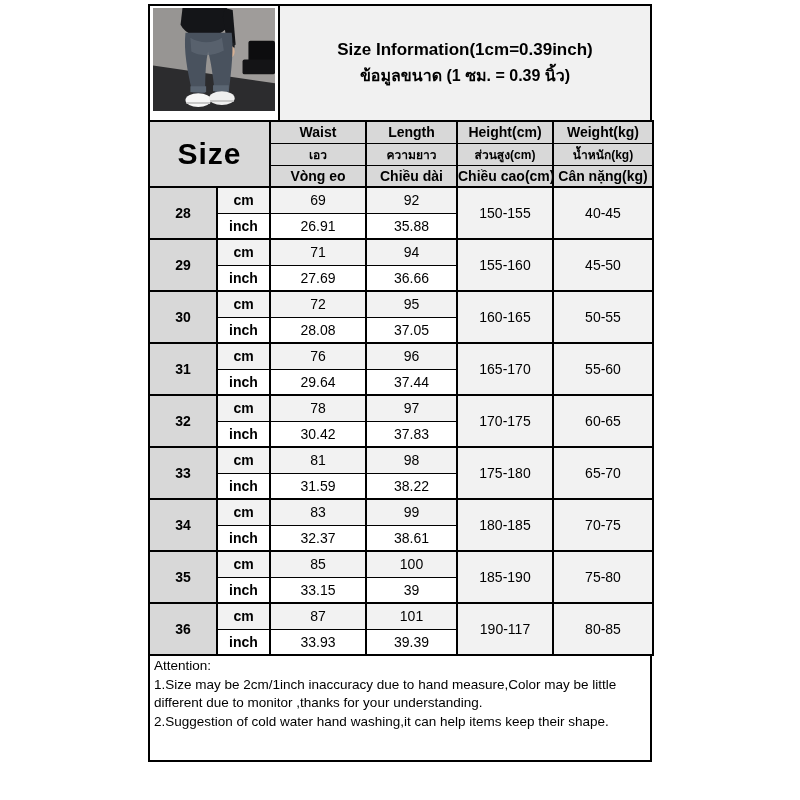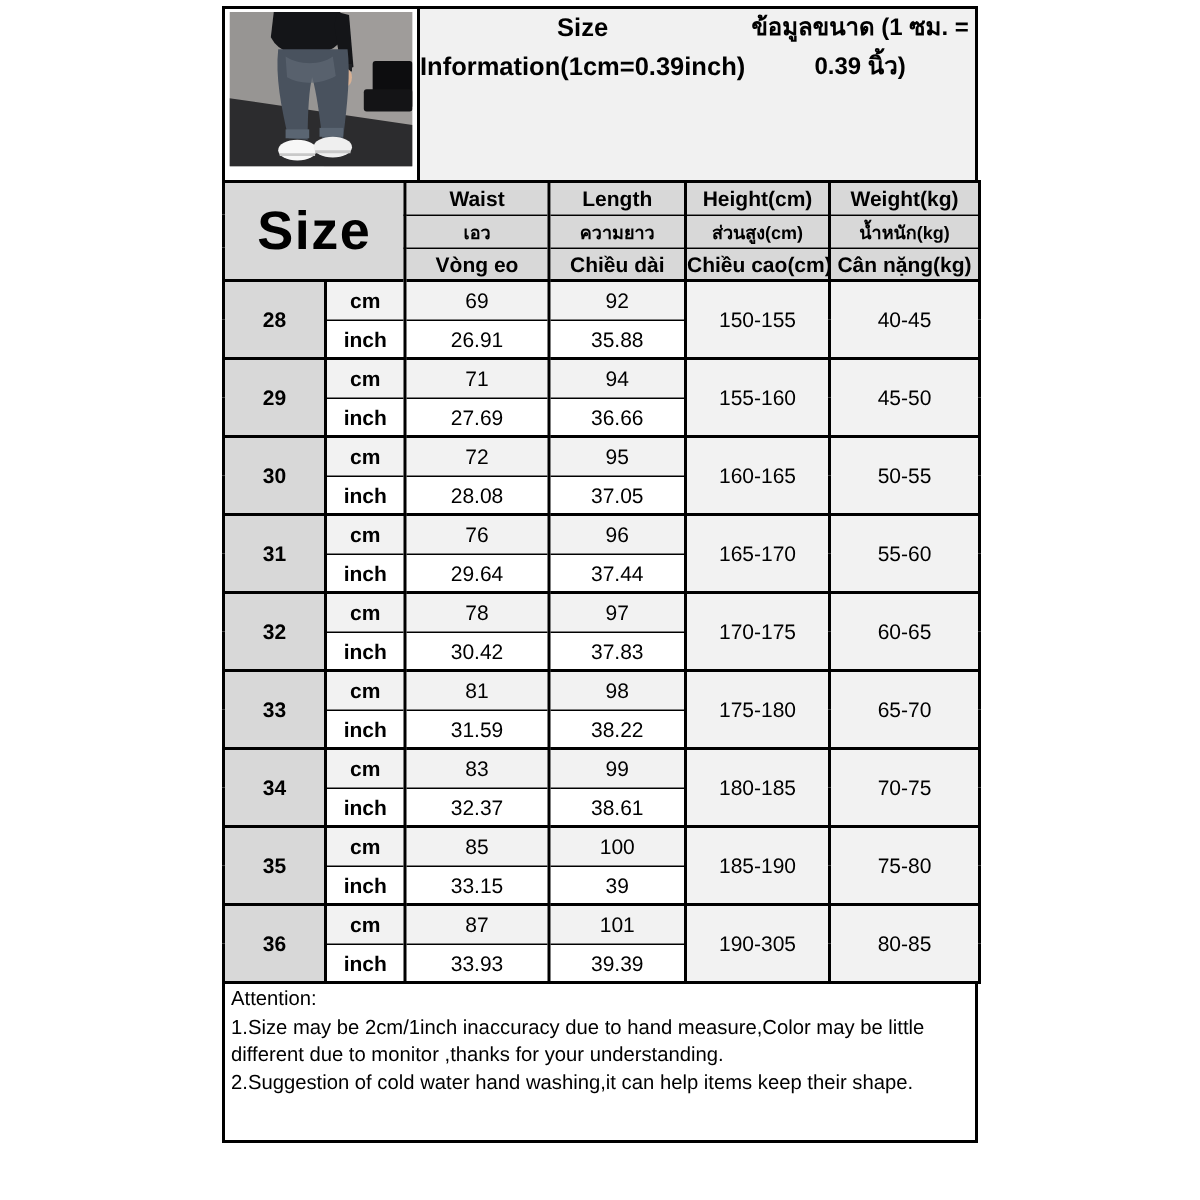--- a/index.html
+++ b/index.html
@@ -21,21 +21,21 @@
   }
   .photo-box {
     width: 130px; flex: 0 0 130px;
     border-right: 2px solid var(--border, #000);
     background: #fff;
     padding: 2px 3px 9px 3px;
   }
   .photo-box svg { width: 100%; height: 100%; display: block; }
   .title-box {
     flex: 1;
-    display: flex; flex-direction: row; justify-content: center;
+    display: flex; flex-direction: column; justify-content: center;
     text-align: center;
   }
   .title-line { font-weight: bold; line-height: 26px; }
   .t-en  { font-size: 17px; }
   .t-th  { font-size: 16px; }
   .t-vi  { font-size: 17px; }
 
   
   table.size-table {
     width: 100%;
@@ -56,21 +56,21 @@
   tr.h1 td, tr.h2 td { border-bottom-width: 1px; }
   tr.h2 td, tr.h3 td { border-top-width: 1px; }
   tr.drow td { height: 26px; }
   tr.row-cm td.thin { border-bottom-width: 1px; }
   tr.row-inch td { border-top-width: 1px; }
 
   .bg-hdr   { background: var(--hdr, #d8d8d8); }
   .bg-light { background: var(--light, #f2f2f2); }
   .bg-white { background: #ffffff; }
 
-  td.size-big { font-size: 36px; font-weight: bold; letter-spacing: 1px; margin-left: 40px; }
+  td.size-big { font-size: 30px; font-weight: bold; letter-spacing: 1px; margin-left: 40px; }
   td.size-num { font-weight: bold; }
   td.unit-lbl { font-weight: bold; }
   td.th-txt   { font-size: 12px; }
 
   
   .attention-box {
     border: 2px solid var(--border, #000);
     margin-top: -2px;
     min-height: 108px;
     background: #fff;
@@ -258,21 +258,21 @@
       <td class="bg-white unit-lbl">inch</td>
       <td class="bg-white">33.15</td>
       <td class="bg-white">39</td>
     </tr>
 
     <tr class="drow row-cm">
       <td class="bg-hdr size-num" rowspan="2">36</td>
       <td class="bg-light unit-lbl thin">cm</td>
       <td class="bg-light thin">87</td>
       <td class="bg-light thin">101</td>
-      <td class="bg-light" rowspan="2">190-305</td>
+      <td class="bg-light" rowspan="2">190-117</td>
       <td class="bg-light" rowspan="2">80-85</td>
     </tr>
     <tr class="drow row-inch">
       <td class="bg-white unit-lbl">inch</td>
       <td class="bg-white">33.93</td>
       <td class="bg-white">39.39</td>
     </tr>
   </tbody>
   </table>
 

